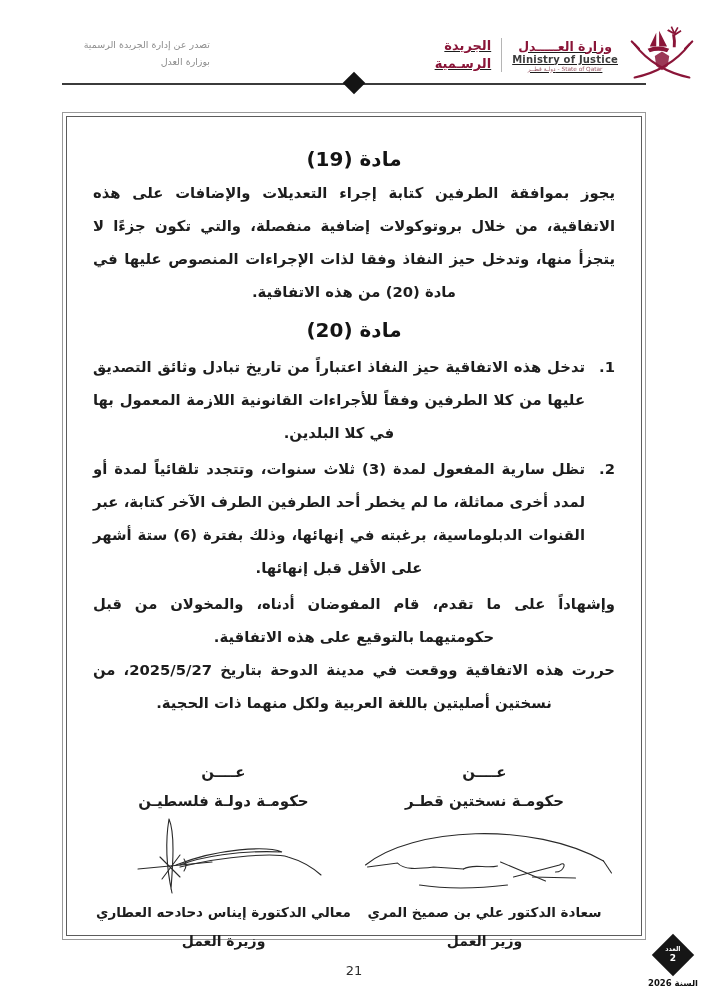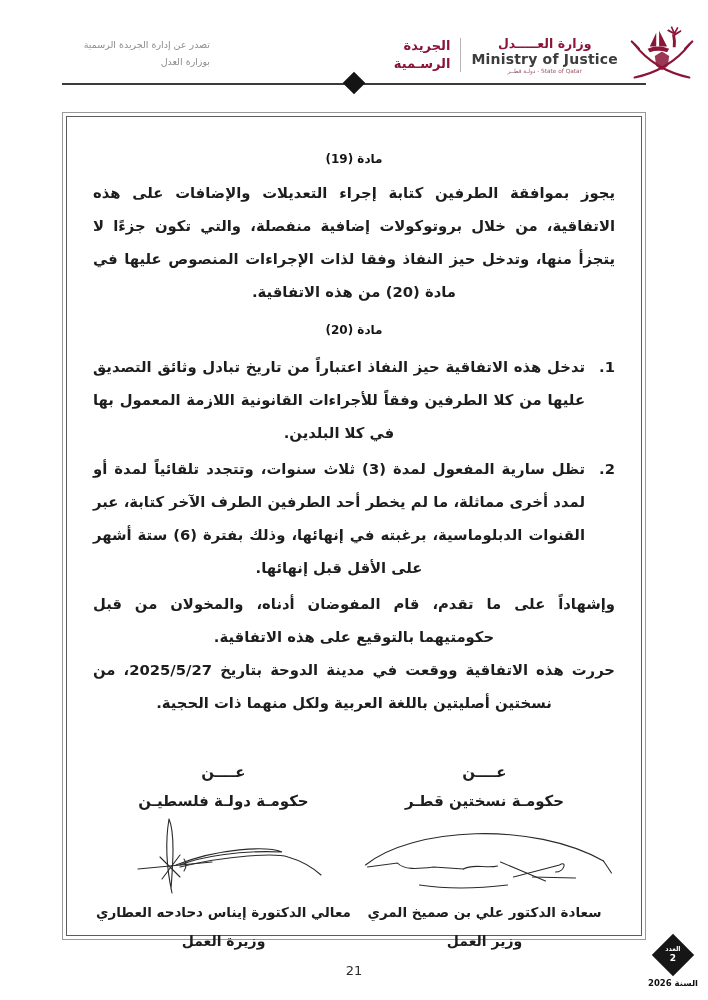--- a/index.html
+++ b/index.html
@@ -9,50 +9,50 @@
     background:#ffffff; overflow:hidden;
     font-family:"DejaVu Sans", sans-serif; color:#1d1d1d;
   }
 
   
   .pub-info {
     position:absolute; top:36px; left:35px; width:175px;
     direction:rtl; text-align:right; font-size:9.5px; line-height:1.8;
     color:#8d8d8d; font-weight:500;
   }
-  .brand { position:absolute; top:24px; right:10px; display:flex; align-items:center; direction:ltr; }
+  .brand { position:absolute; top:24px; right:10px; display:flex; align-items:center; direction:ltr;text-decoration:underline; }
   .gazette-title {
     color:#8a1538; font-weight:bold; font-size:13px; line-height:1.4;
     text-align:right; direction:rtl;
   }
   .brand-divider { width:1px; height:34px; background:#b5b5b5; margin:0 10px; }
   .ministry-text { text-align:center; direction:ltr; }
   .ministry-ar { color:#8a1538; font-weight:bold; font-size:12.5px; direction:rtl; }
-  .ministry-en { color:#3d3d3d; font-weight:bold; font-size:14px; letter-spacing:.2px; }
+  .ministry-en { color:#3d3d3d; font-weight:bold; font-size:10px; letter-spacing:.2px; }
   .ministry-sub { color:#9a5a68; font-size:5.8px; margin-top:1px; }
   .emblem { margin-left:8px; }
 
   .header-rule { position:absolute; top:83px; left:62px; width:584px; height:2px; background:#3b3b3b; }
   .header-diamond {
     position:absolute; top:75px; left:346px; width:16px; height:16px;
     background:#141414; transform:rotate(45deg);
   }
 
   
   .frame-outer {
     position:absolute; top:112px; left:62px; width:584px; height:828px;
     border:1px solid #9a9a9a; padding:3px;
   }
   .frame-inner {
     width:100%; height:100%; border:1.5px solid #5c5c5c;
     padding:16px 26px 0 26px; direction:rtl;
   }
 
   .art-title {
-    text-align:center; font-weight:bold; font-size:12px; color:#141414;
+    text-align:center; font-weight:bold; font-size:20px; color:#141414;
     line-height:33px; margin-top:6px;
   }
   .body-p {
     font-size:14.8px; font-weight:700; color:#1d1d1d;
     line-height:33px; text-align:justify; text-align-last:center;
   }
   .num-item { display:flex; margin-top:3px; }
   .num-item .li-num { flex:none; width:30px; font-size:14.8px; font-weight:700; line-height:33px; }
   .num-item .li-text { flex:1; font-size:14.8px; font-weight:700; line-height:33px; text-align:justify; text-align-last:center; }
 

